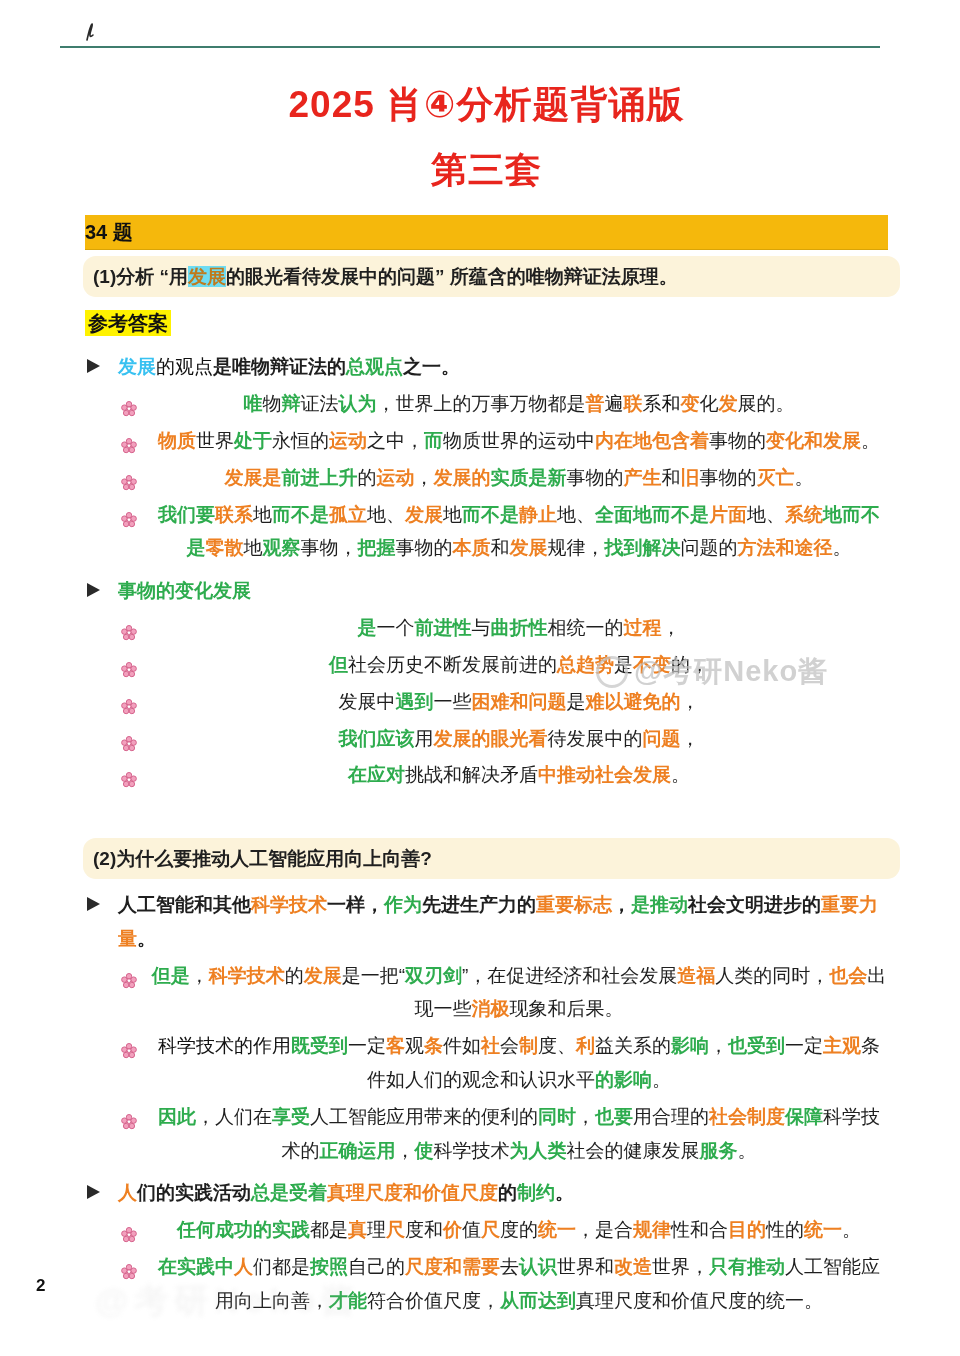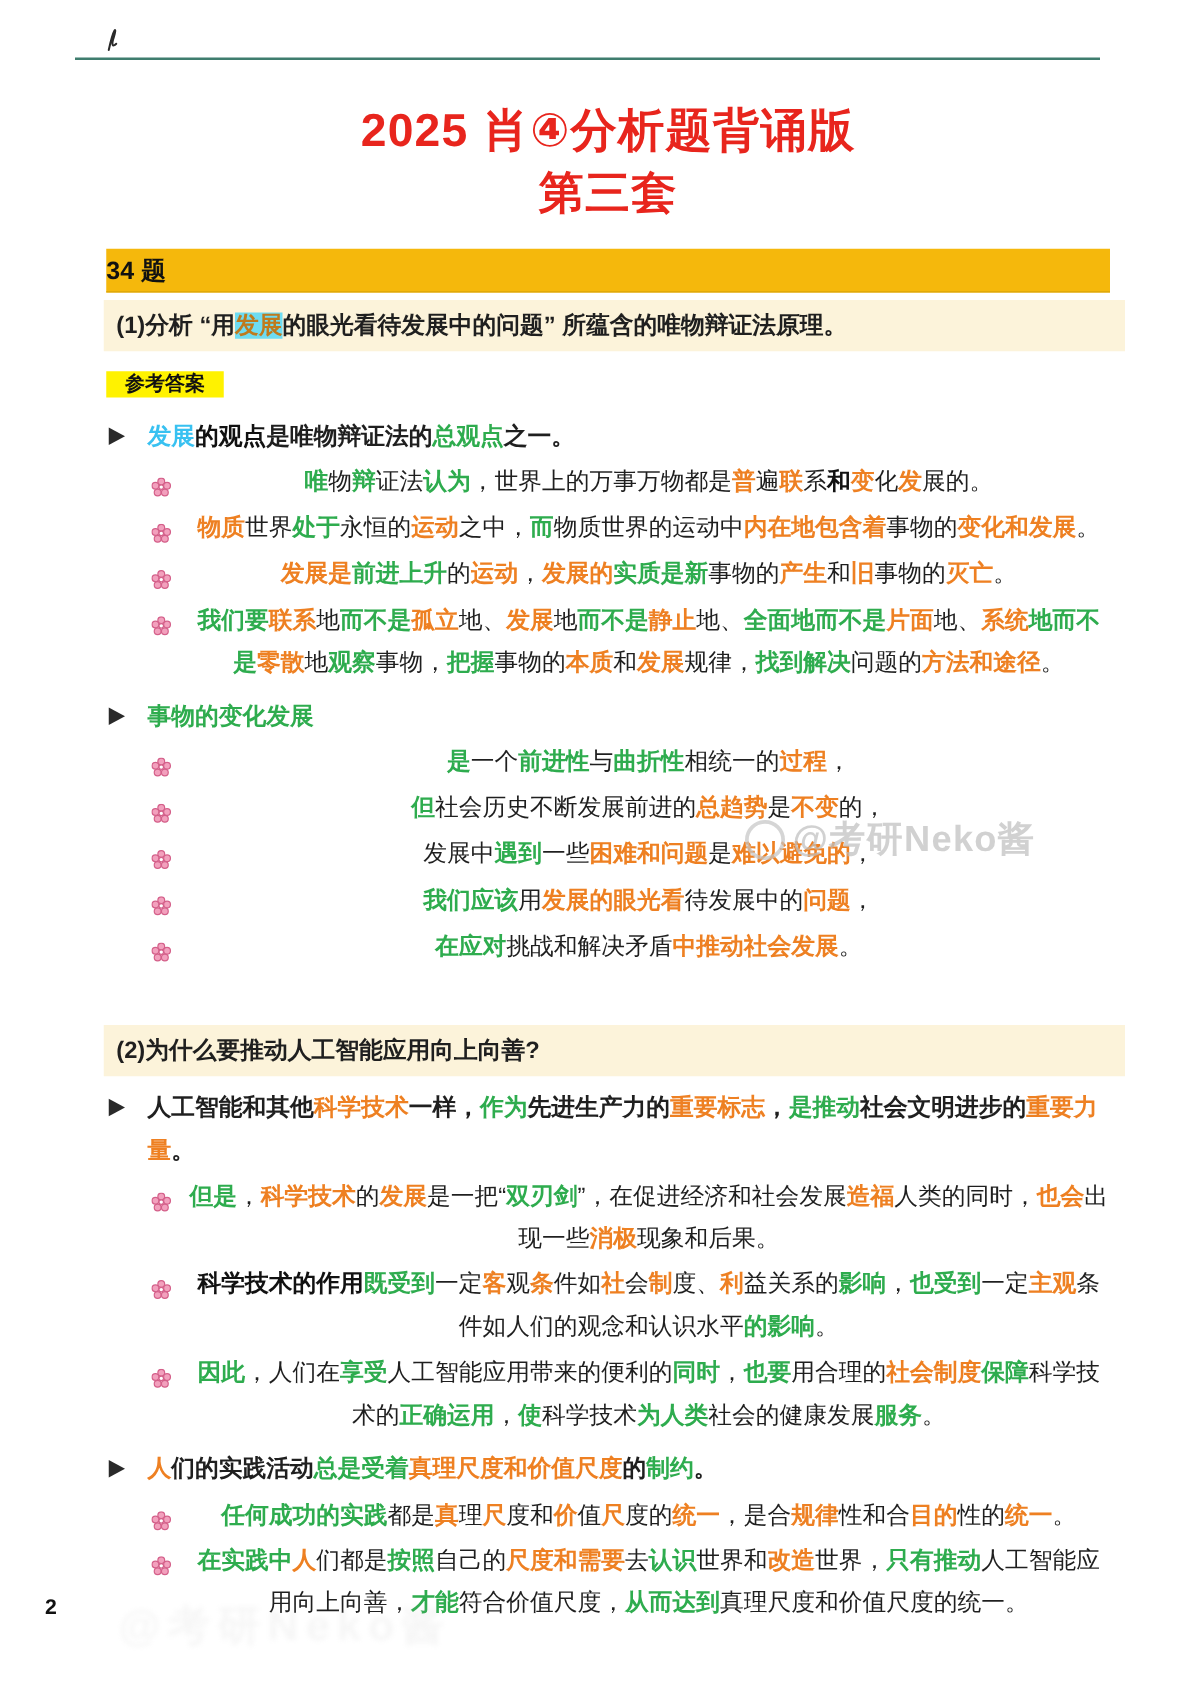--- a/index.html
+++ b/index.html
@@ -5,44 +5,44 @@
   html,body{margin:0;padding:0;background:#ffffff;}
   body{width:960px;height:1356px;overflow:hidden;
        font-family:"Liberation Sans","DejaVu Sans",sans-serif;}
   .page{position:relative;width:960px;height:1356px;background:#fff;color:#1f1f1f;}
   .pen-mark{position:absolute;left:84px;top:18px;}
   .rule{position:absolute;left:60px;right:80px;top:46px;height:0;
         border-top:2px solid #3f7d6e;}
   .content{position:absolute;left:85px;right:72px;top:52px;}
   .title{color:var(--red,#e8251d);text-align:center;font-weight:800;letter-spacing:1px;}
   .title1{font-size:37px;margin-top:28px;}
-  .title2{font-size:36px;margin-top:0;}
+  .title2{font-size:36px;margin-top:16px;}
   .banner{margin-top:20px;background:var(--banner,#f5b80c);text-align:left;
           font-weight:800;font-size:20px;color:#111;padding:4px 0 3px;
           border-bottom:1px solid #d9a408;}
-  .block{position:relative;font-size:19px;line-height:1.78;color:#1f1f1f;}
+  .block{position:relative;font-size:19px;line-height:1.78;color:#1f1f1f;border-radius:13px;}
   .q{background:var(--question-bg,#fcf3da);padding:4px 10px 3px;margin:6px -12px 0 -2px;
      font-weight:600;}
   .label{margin-top:9px;}
   .arrow{padding-left:33px;margin-top:9px;font-weight:700;}
   .flower{padding-left:65px;margin-top:3px;text-align:center;}
   .gap{margin-top:46px;}
   .bullet{position:absolute;display:inline-block;}
   .arrow .bullet{left:2px;top:9px;width:0;height:0;
     border-left:13px solid #2a2a2a;border-top:7px solid transparent;
     border-bottom:7px solid transparent;}
   .flower .bullet{left:36px;top:7px;width:16px;height:16px;}
   .s-k{color:#1f1f1f;}
-  .s-b{color:#111;font-weight:700;}
+  .s-b{color:#111;font-weight:400;}
   .s-g{color:var(--green,#2eac4e);font-weight:800;}
   .s-o{color:var(--orange,#ee8022);font-weight:800;}
   .s-c{color:var(--cyan,#38c1f1);font-weight:800;}
   .s-ohl{color:#bf7a1d;background:var(--cyan-hl,#6edcf2);font-weight:800;}
-  .s-hl{background:var(--yellow-hl,#fff200);color:#111;font-weight:800;font-size:16px;
-        padding:2px 15px;}
+  .s-hl{background:var(--yellow-hl,#fff200);color:#111;font-weight:800;font-size:20px;
+        padding:2px 3px;}
   .watermark{position:absolute;left:596px;top:652px;color:#c0c0c0;opacity:.72;
              font-size:29px;font-weight:700;letter-spacing:1px;white-space:nowrap;
              display:flex;align-items:center;gap:6px;}
   .wm-ring{display:inline-block;width:26px;height:26px;border:3px solid #c6c6c6;
            border-radius:50%;}
   .watermark-faint{position:absolute;left:95px;top:1278px;width:760px;color:#aaa;
              opacity:.10;font-size:34px;font-weight:700;letter-spacing:6px;
              filter:blur(2px);white-space:nowrap;overflow:hidden;}
   .page-number{position:absolute;left:36px;top:1276px;font-size:17px;font-weight:800;
              color:#111;}

